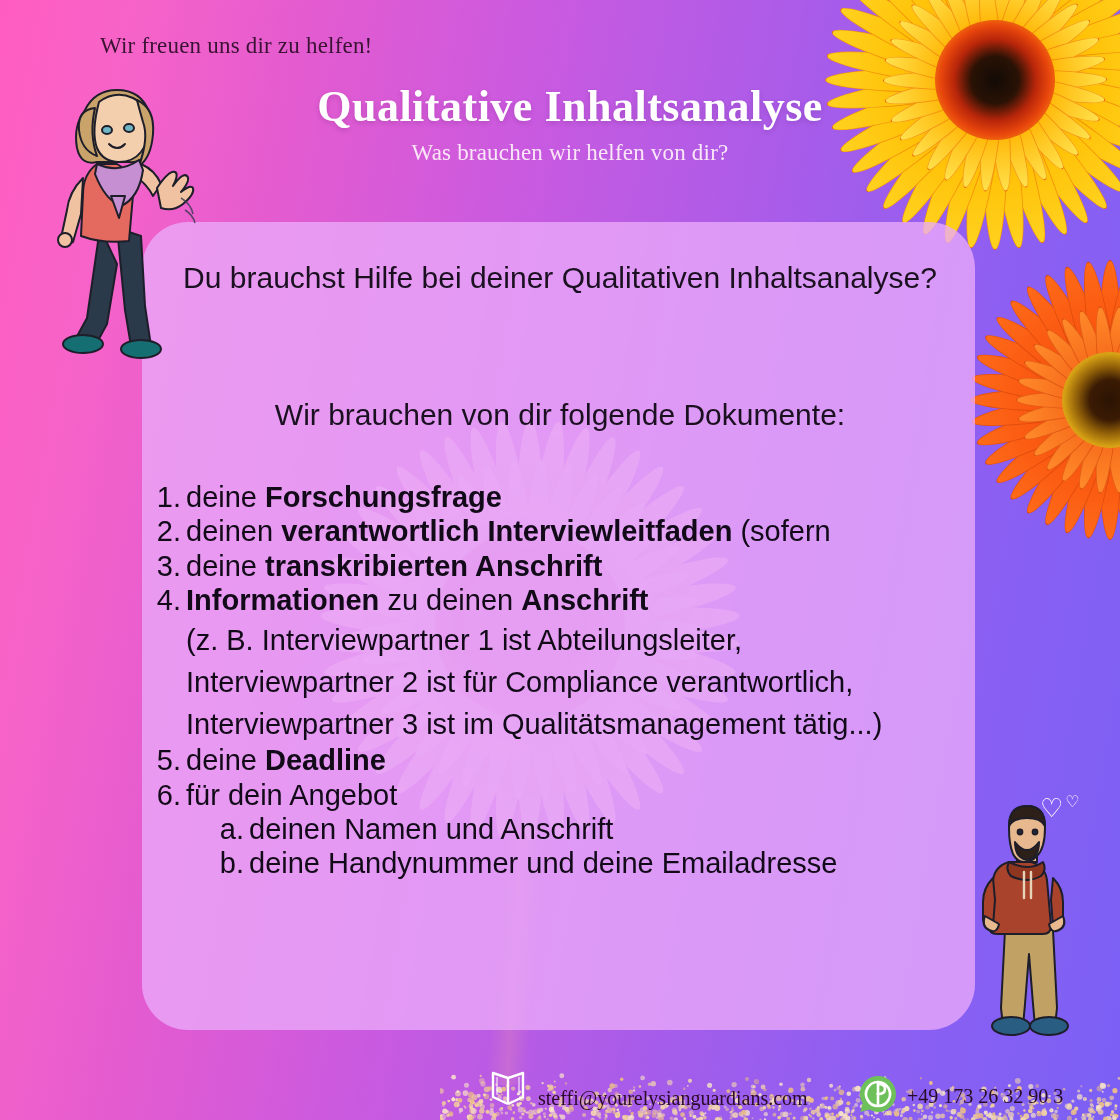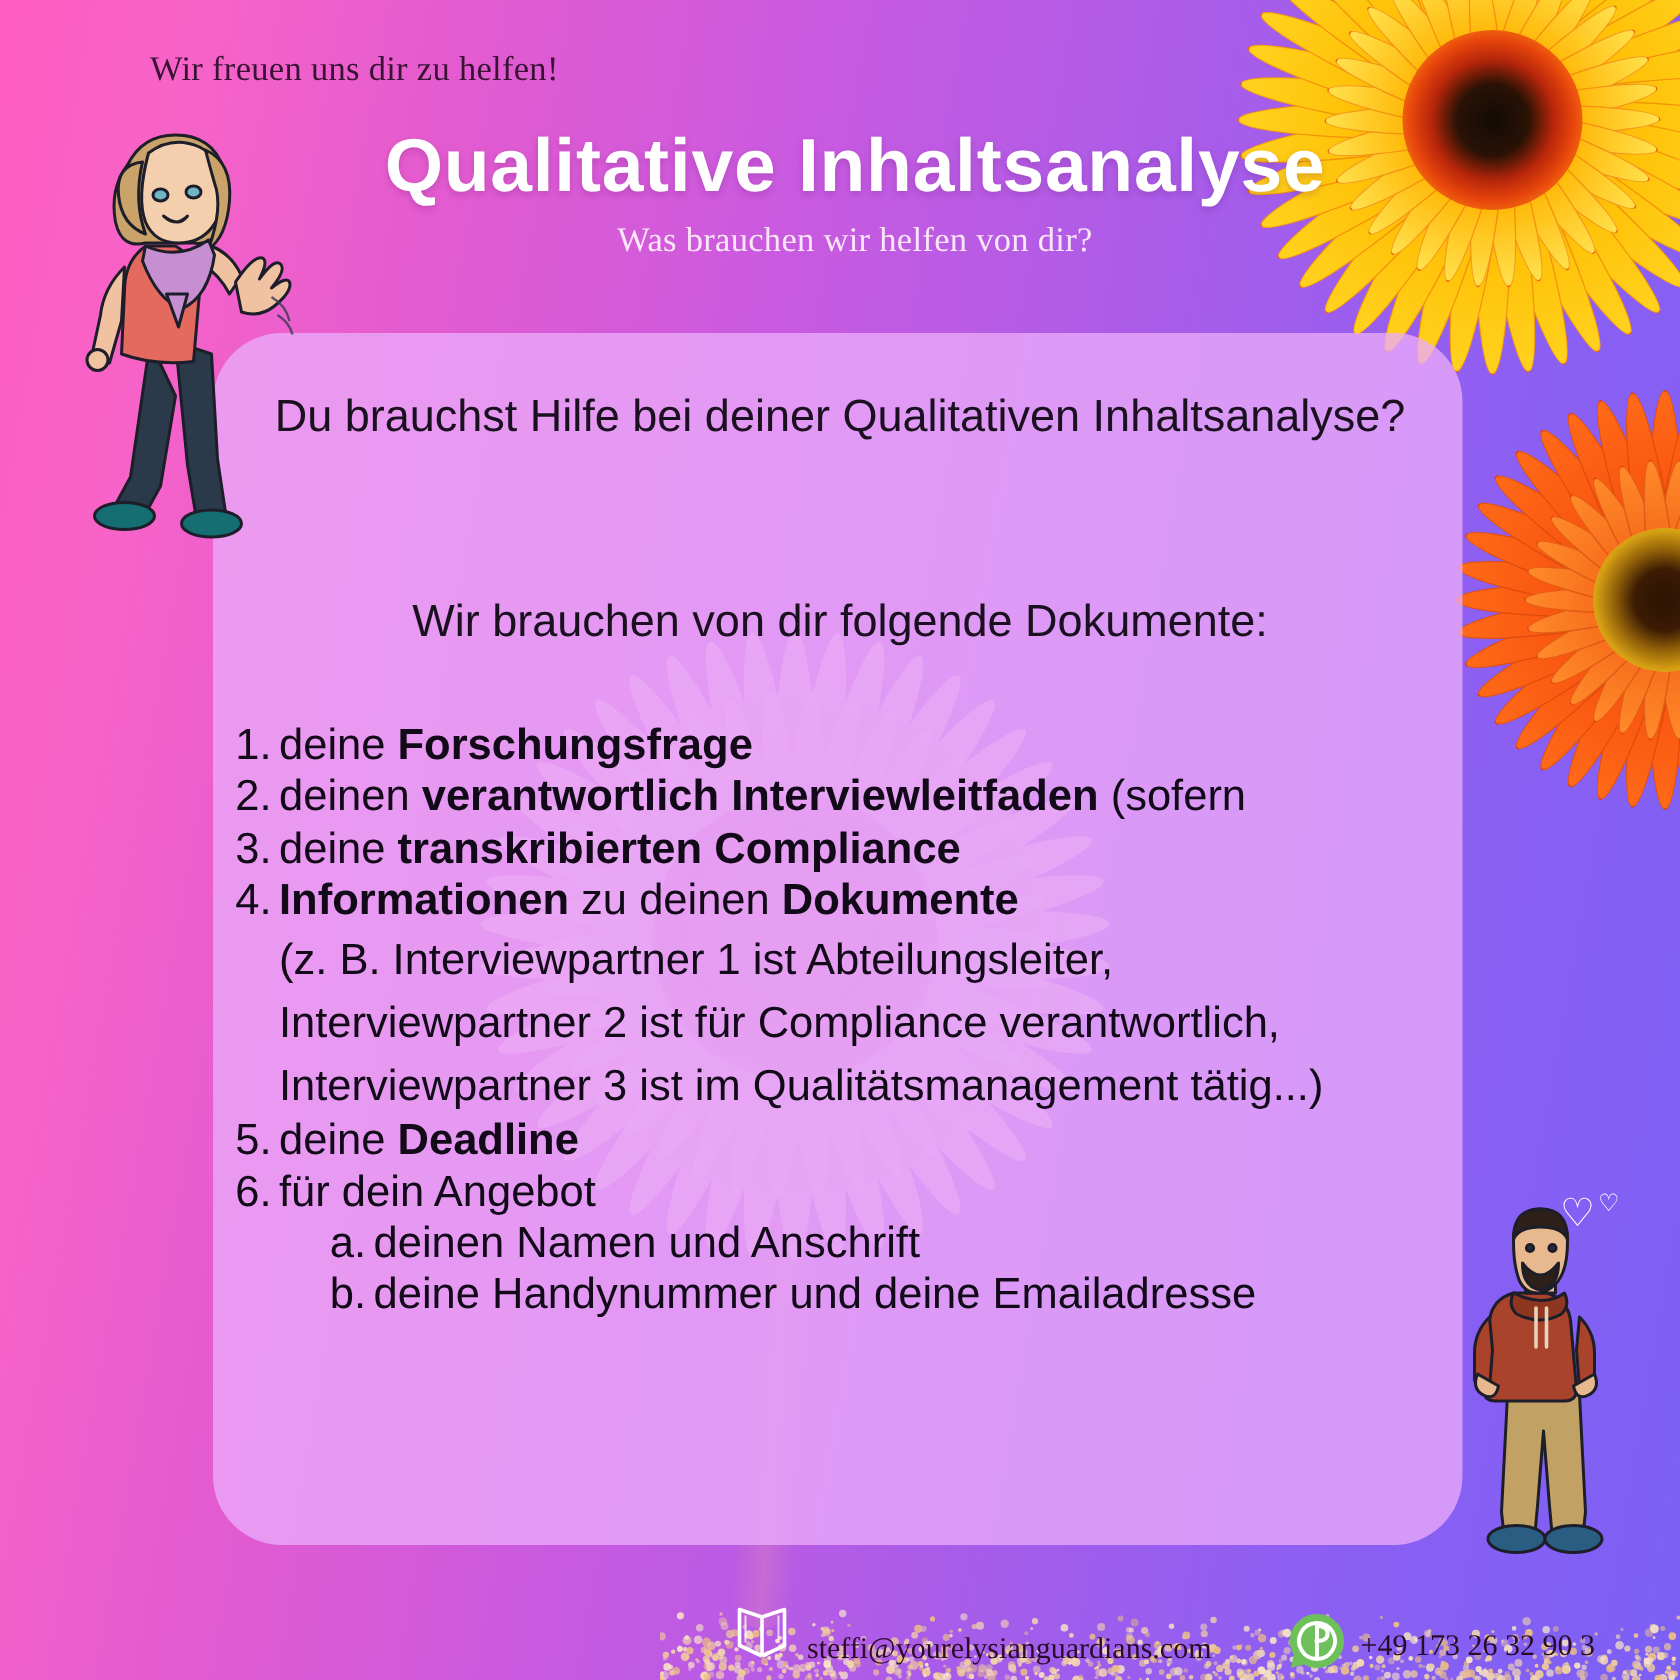--- a/index.html
+++ b/index.html
@@ -86,21 +86,21 @@
   }
 
   
   #tagline{
     position:absolute;left:100px;top:33px;
     font-family:"Liberation Serif", serif;font-size:23px;color:#3a1334;
     letter-spacing:.2px;
   }
   #title-block{position:absolute;left:200px;top:82px;width:740px;text-align:center;}
   #main-title{
-    font-family:Liberation Sans, sans-serif;font-weight:bold;font-size:50px;color:#ffffff;
+    font-family:Liberation Serif, serif;font-weight:bold;font-size:44px;color:#ffffff;
     letter-spacing:.5px;text-shadow:0 2px 5px rgba(80,20,90,.22);
     line-height:1.15;
   }
   #subtitle{
     margin-top:7px;font-family:"Liberation Serif", serif;font-size:23px;
     color:#fbe6f7;letter-spacing:.2px;
   }
 
   
   #intro{
@@ -468,25 +468,25 @@
       <div class="li">
         <span class="num">1.</span>
         <span class="txt">deine <b>Forschungsfrage</b></span>
       </div>
       <div class="li">
         <span class="num">2.</span>
         <span class="txt">deinen <b>verantwortlich Interviewleitfaden</b> (sofern</span>
       </div>
       <div class="li">
         <span class="num">3.</span>
-        <span class="txt">deine <b>transkribierten Compliance</b></span>
+        <span class="txt">deine <b>transkribierten Anschrift</b></span>
       </div>
       <div class="li">
         <span class="num">4.</span>
-        <span class="txt"><b>Informationen</b> zu deinen <b>Dokumente</b></span>
+        <span class="txt"><b>Informationen</b> zu deinen <b>Anschrift</b></span>
       </div>
       <div class="note">(z. B. Interviewpartner 1 ist Abteilungsleiter,</div>
       <div class="note">Interviewpartner 2 ist für Compliance verantwortlich,</div>
       <div class="note">Interviewpartner 3 ist im Qualitätsmanagement tätig...)</div>
       <div class="li">
         <span class="num">5.</span>
         <span class="txt">deine <b>Deadline</b></span>
       </div>
       <div class="li">
         <span class="num">6.</span>

